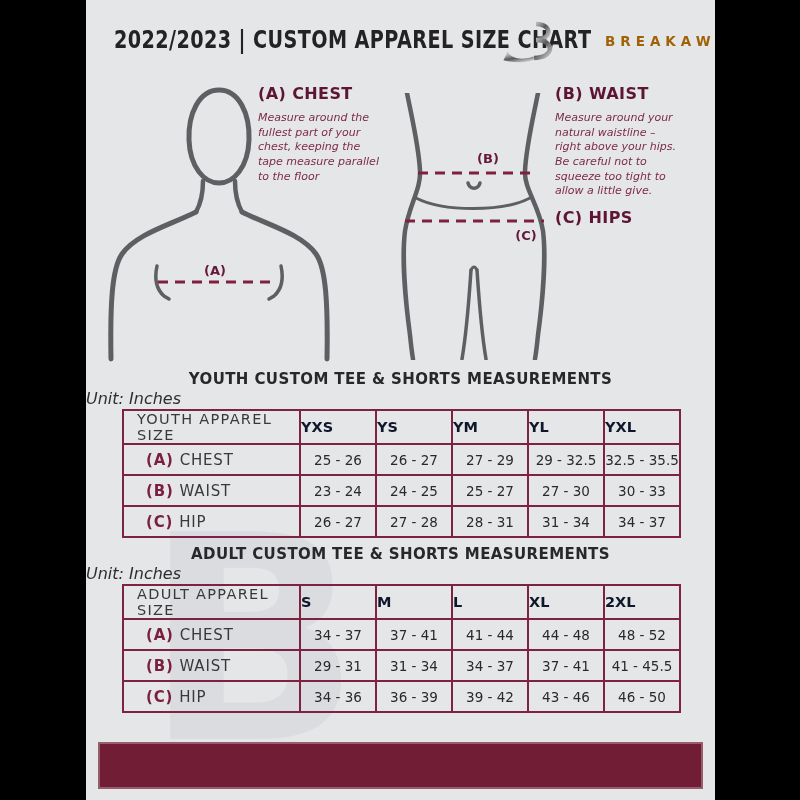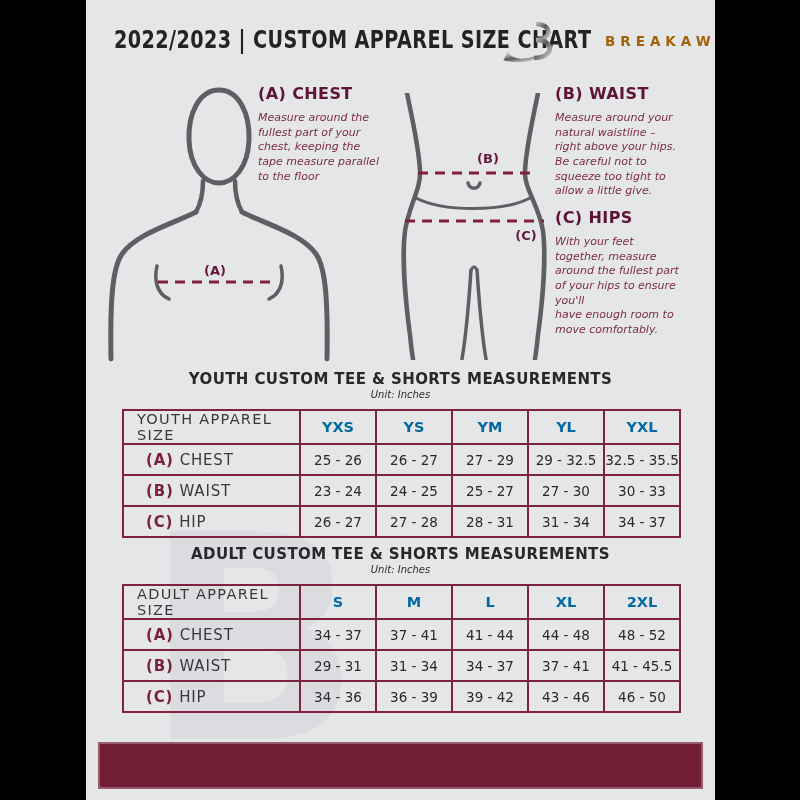--- a/index.html
+++ b/index.html
@@ -19,32 +19,32 @@
   #instr-chest { left:172px; top:84px; width:170px; }
   #instr-waist { left:469px; top:84px; width:158px; }
   #instr-hips  { left:469px; top:208px; width:162px; }
 
   .fig { position:absolute; z-index:0; }
   #fig-upper { left:22px; top:82px; }
   #fig-lower { left:302px; top:93px; }
 
   
   .sec-title { position:absolute; width:629px; text-align:center; font-size:15px; font-weight:bold; color:#28282a; letter-spacing:0.4px; z-index:1; }
-  .sec-unit  { position:absolute; width:629px; text-align:center; font-size:10px; font-style:italic; color:#2e2e30; z-index:1; }
+  .sec-unit  { position:absolute; width:629px; text-align:left; font-size:16px; font-style:italic; color:#2e2e30; z-index:1; }
 
   
   .tbl-host { position:absolute; left:36px; width:478px; z-index:1; }
   table.size-table { border-collapse:collapse; width:557px; table-layout:fixed; background:transparent; }
   table.size-table col.c-label { width:177px; }
   table.size-table col.c-size  { width:76px; }
   table.size-table th, table.size-table td { border:2px solid #7d2340; background:transparent; }
   table.size-table thead th { height:34px; }
   table.size-table tbody td { height:31px; }
   th.label-hdr { text-align:left; padding-left:13px; font-weight:normal; font-size:14.5px; letter-spacing:1.3px; color:#39393b; }
-  th.size-hdr  { text-align:center; font-size:14.5px; color:#0369a1; }
+  th.size-hdr  { text-align:left; font-size:14.5px; color:#0f172a; }
   td.row-label { text-align:left; padding-left:22px; font-size:15px; letter-spacing:0.8px; color:#39393b; }
   td.row-label .pfx { font-weight:bold; color:#7b1f3d; margin-right:6px; }
   td.val { text-align:center; font-size:13.5px; color:#29292b; }
 
   
   .watermark { position:absolute; left:58px; top:498px; font-size:285px; font-weight:bold; color:#dbdcdf; line-height:1; z-index:0; user-select:none; }
 
   
   .footer-bar { position:absolute; left:12px; top:742px; width:605px; height:47px; background:#721d36; box-shadow:inset 0 0 0 2px rgba(255,255,255,0.28); z-index:3; }
 </style>
@@ -118,27 +118,20 @@
       <h3>(B) WAIST</h3>
       <p>Measure around your
 natural waistline –
 right above your hips.
 Be careful not to
 squeeze too tight to
 allow a little give.</p>
     </div>
     <div class="instr" id="instr-hips">
       <h3>(C) HIPS</h3>
-      <p>With your feet
-together, measure
-around the fullest part
-of your hips to ensure
-you'll
-have enough room to
-move comfortably.</p>
     </div>
 
     <div class="sec-title" style="top:370px;">YOUTH CUSTOM TEE &amp; SHORTS MEASUREMENTS</div>
     <div class="sec-unit" style="top:389px;">Unit: Inches</div>
     <div class="tbl-host" style="top:409px;" id="youth-table-host">
         <table class="size-table">
           <colgroup>
             <col class="c-label">
             <col class="c-size">
             <col class="c-size">

